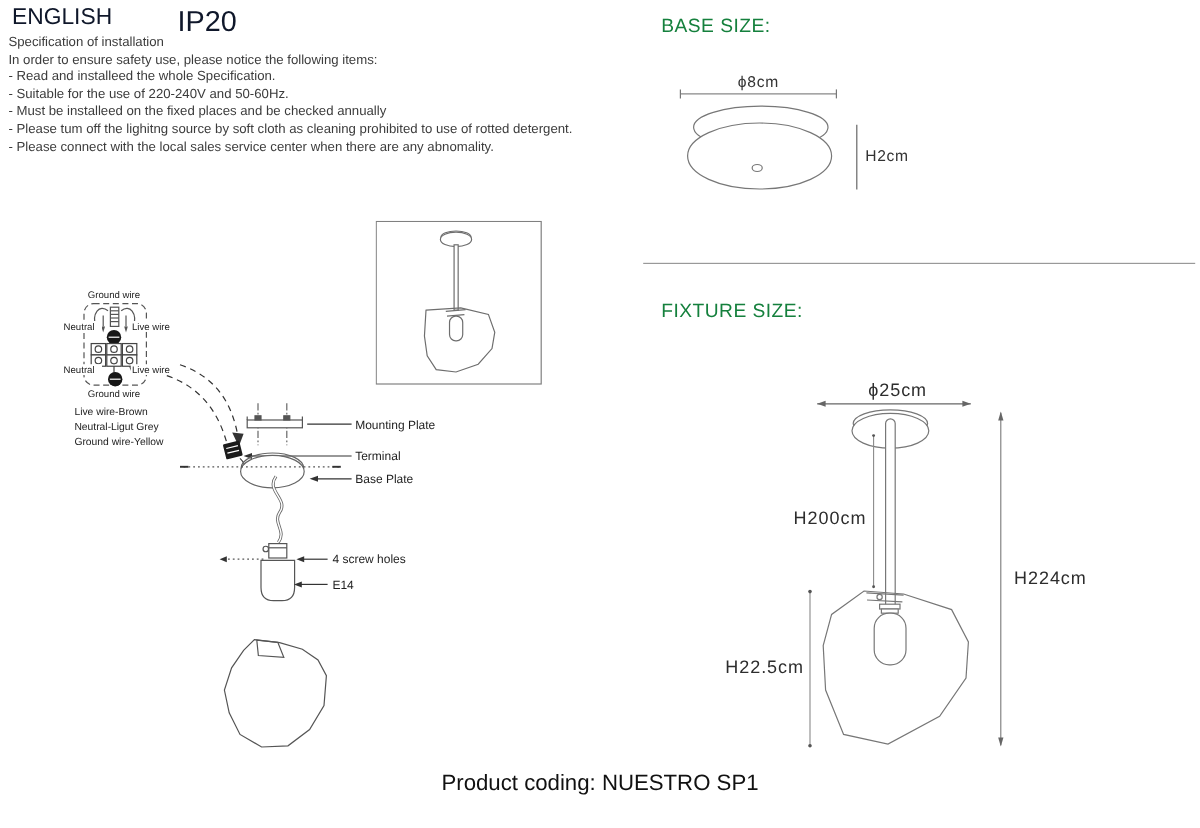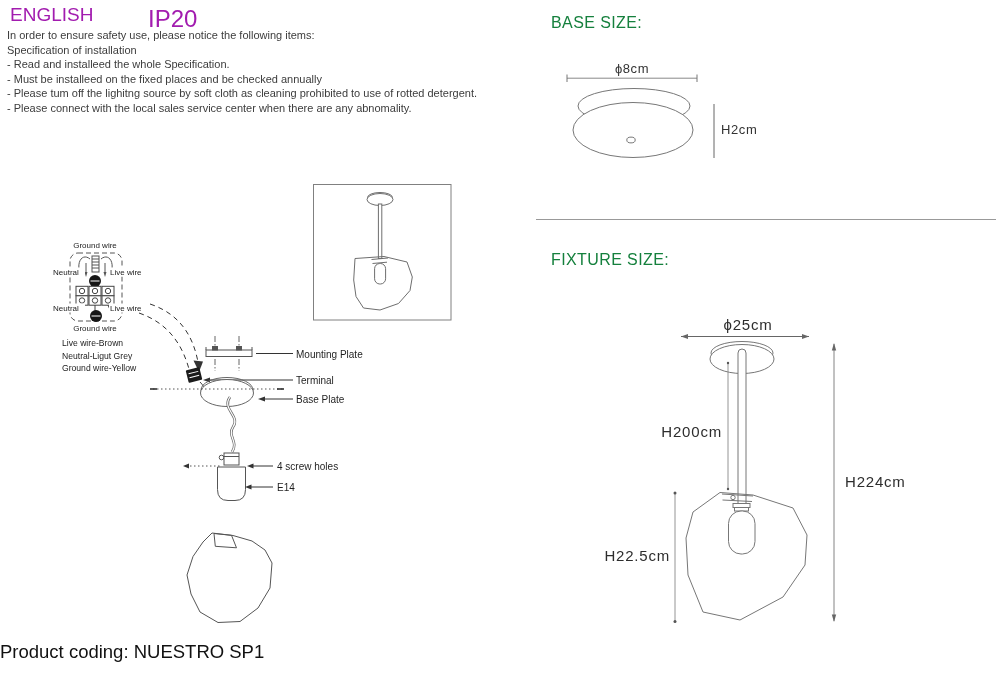--- a/index.html
+++ b/index.html
@@ -1,42 +1,43 @@
 <!DOCTYPE html>
 <html><head>
 <meta charset="utf-8">
 <style>
   html,body{margin:0;padding:0;background:#fff;}
   .canvas{position:relative;width:1000px;height:690px;background:#fff;overflow:hidden;
           font-family:"Liberation Sans",sans-serif;color:#1f1f1f;}
   .abs{position:absolute;}
-  .h1{font-size:19px;color:#a21caf;}
+  .h1{font-size:19px;color:#0f172a;}
   .h2{font-size:16px;color:#15803d;letter-spacing:.4px;}
   .spec{font-size:11px;line-height:14.6px;color:#3c3c3c;white-space:nowrap;}
-  .footer{width:1000px;text-align:left;font-size:18.5px;color:#111;}
+  .footer{width:1000px;text-align:center;font-size:18.5px;color:#111;}
   .divider{width:460px;border-top:1px solid #999;height:0;}
   svg text{font-family:"Liberation Sans",sans-serif;}
   .lbl{font-size:10px;fill:#1f1f1f;}
   .tiny{font-size:8px;fill:#222;}
   .leg{font-size:8.6px;fill:#222;}
   .dim{font-size:15px;fill:#2d2d2d;letter-spacing:.8px;}
   .dimS{font-size:13px;fill:#333;letter-spacing:.6px;}
 </style>
 </head>
 <body>
 
 <div class="canvas">
 
   <span class="abs h1" style="left:10px;top:4px;">ENGLISH</span>
   <span class="abs h1" style="left:148px;top:5px;font-size:24px;">IP20</span>
 
   <div class="abs spec" style="left:7px;top:28px;">
+    <div>Specification of installation</div>
     <div>In order to ensure safety use, please notice the following items:</div>
-    <div>Specification of installation</div>
     <div>- Read and installeed the whole Specification.</div>
+    <div>- Suitable for the use of 220-240V and 50-60Hz.</div>
     <div>- Must be installeed on the fixed places and be checked annually</div>
     <div>- Please tum off the lighitng source by soft cloth as cleaning prohibited to use of rotted detergent.</div>
     <div>- Please connect with the local sales service center when there are any abnomality.</div>
   </div>
 
   <svg class="abs" style="left:40px;top:235px;" width="225" height="150" viewBox="40 235 225 150">
     <g stroke="#555" fill="none" stroke-width="1">
       <rect x="70" y="253" width="52" height="68" rx="8" stroke-dasharray="5 3"></rect>
       <rect x="92" y="256" width="7" height="16" fill="#fff"></rect>
       <line x1="92" y1="259" x2="99" y2="259"></line>

